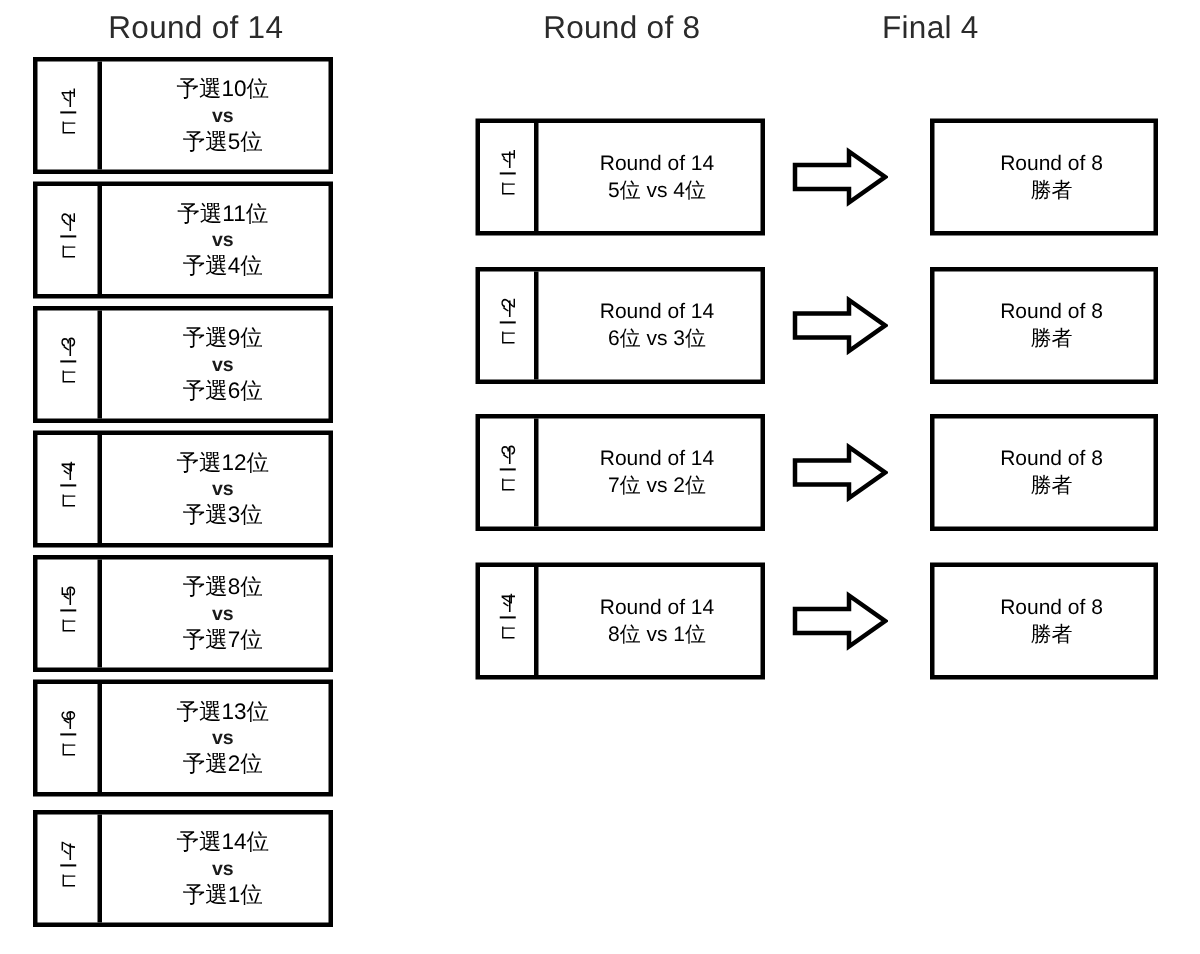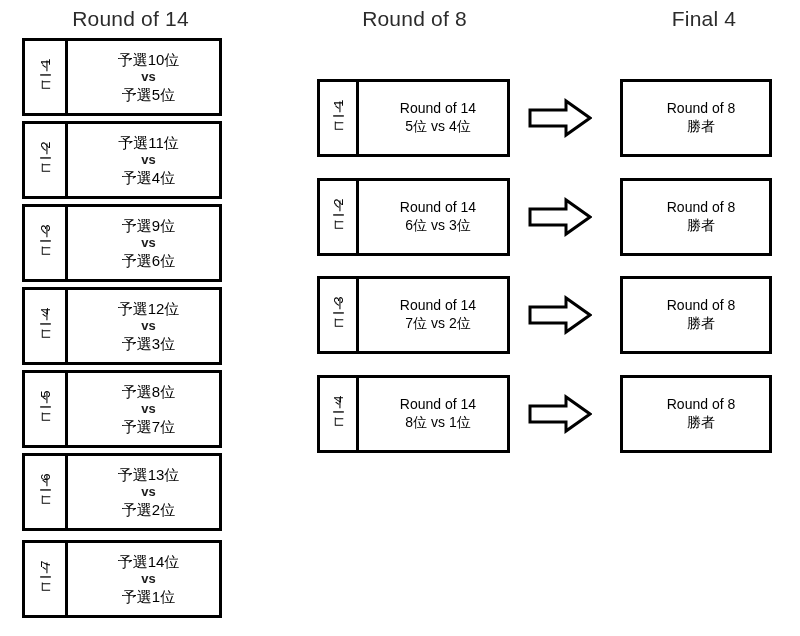--- a/index.html
+++ b/index.html
@@ -20,21 +20,21 @@
   .col-header {
     position: absolute;
     font-size: 21px;
     font-weight: 400;
     color: #2b2b2b;
     white-space: nowrap;
     letter-spacing: 0.2px;
   }
   #header-r14 { left: 38px;  top: 7px; width: 185px; text-align: center; }
   #header-r8  { left: 317px; top: 7px; width: 195px; text-align: center; }
-  #header-f4  { left: 628px; top: 7px; width: 152px; text-align: center; }
+  #header-f4  { left: 588px; top: 7px; width: 152px; text-align: left; }
 
   
   .match-box {
     position: absolute;
     box-sizing: border-box;
     border: 3px solid #000000;
     background: #ffffff;
     display: flex;
     flex-direction: row;
     align-items: stretch;

